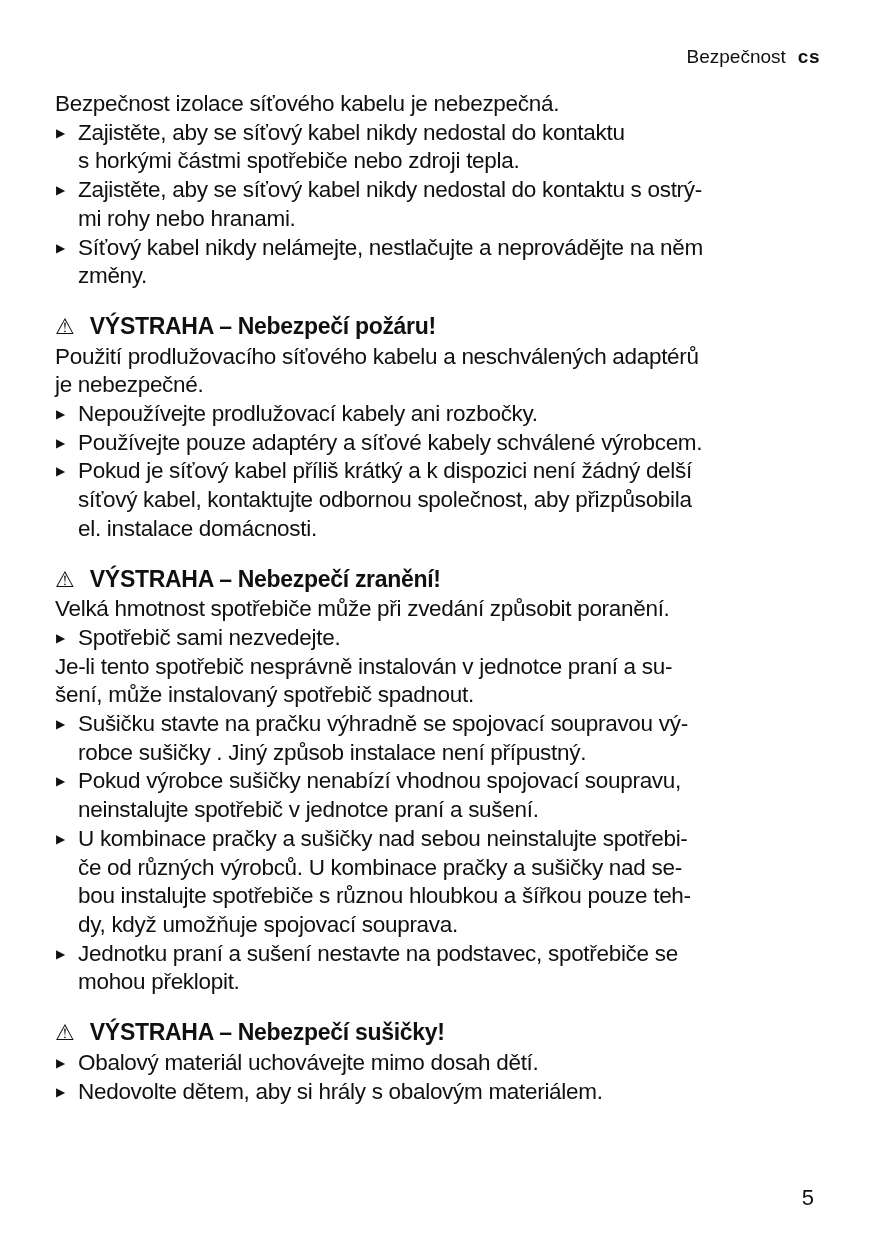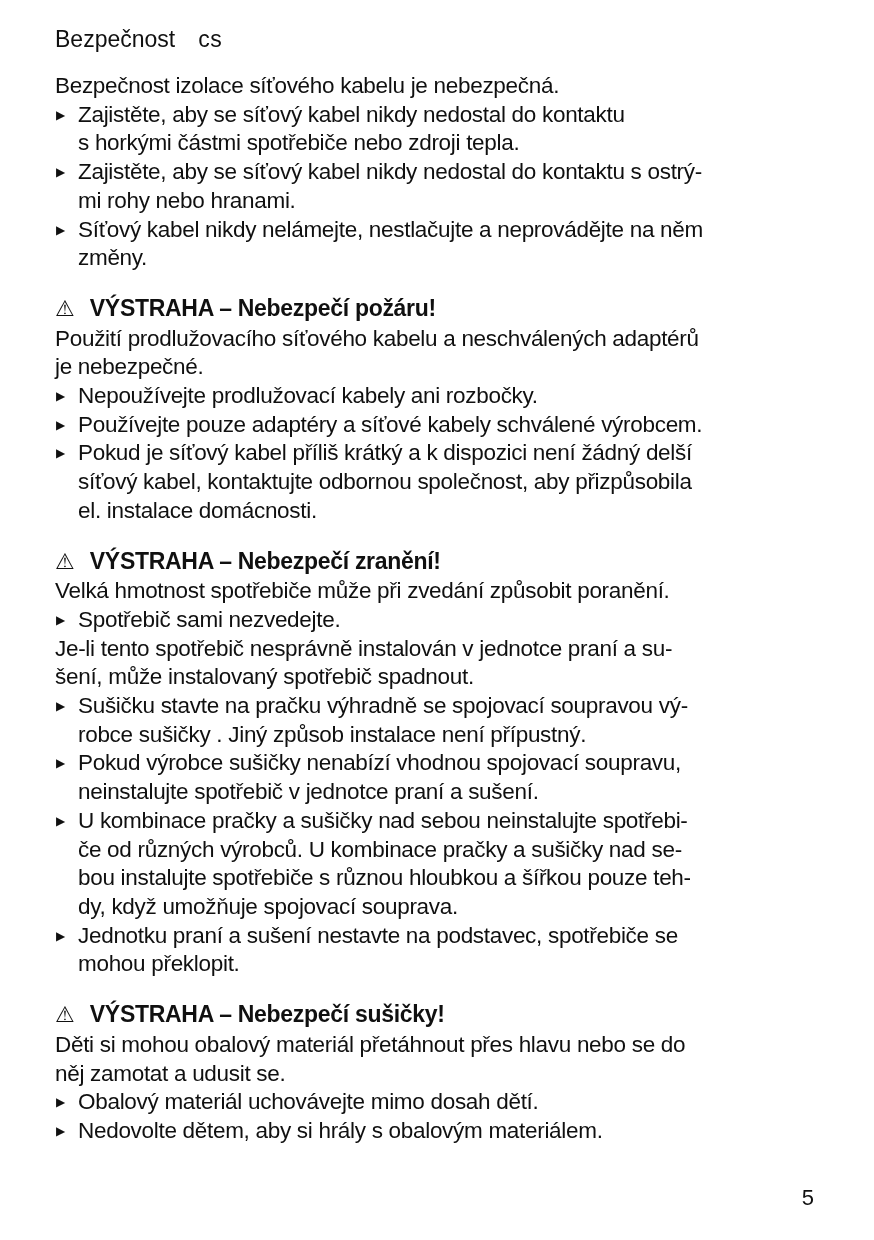--- a/index.html
+++ b/index.html
@@ -17,29 +17,31 @@
   .page {
     position: relative;
     box-sizing: border-box;
     width: 874px;
     height: 1240px;
     padding: 27px 54px 0 55px;
     background: #ffffff;
   }
   .doc-header {
     display: flex;
+    justify-content: flex-end;
     align-items: baseline;
-    gap: 23px;
-    font-size: 23px;
+    gap: 12px;
+    font-size: 19px;
     line-height: 24px;
     margin-bottom: 21px;
   }
   .lang-code {
-    font-weight: 400;
+    font-weight: 700;
     letter-spacing: 0.5px;
+    margin-top: 18px;
   }
   .content {
     font-size: 22.5px;
     line-height: 28.7px;
     letter-spacing: -0.3px;
   }
   .section { margin: 0; }
   .warning-section { margin-top: 21px; }
   .para {
     margin: 0;
@@ -157,21 +159,20 @@
         <div class="bullet-item">
     <span class="bullet-marker">▶</span>
     <span class="bullet-text">Jednotku praní a sušení nestavte na podstavec, spotřebiče se<br>mohou překlopit.</span>
   </div>
       </section>
       <section class="section warning-section">
         <h2 class="warning-heading">
     <span class="warning-icon">⚠</span>
     <span class="warning-title">VÝSTRAHA – Nebezpečí sušičky!</span>
   </h2>
-        <p class="para">Děti si mohou obalový materiál přetáhnout přes hlavu nebo se do<br>něj zamotat a udusit se.</p>
         <div class="bullet-item">
     <span class="bullet-marker">▶</span>
     <span class="bullet-text">Obalový materiál uchovávejte mimo dosah dětí.</span>
   </div>
         <div class="bullet-item">
     <span class="bullet-marker">▶</span>
     <span class="bullet-text">Nedovolte dětem, aby si hrály s obalovým materiálem.</span>
   </div>
       </section>
     </div>

